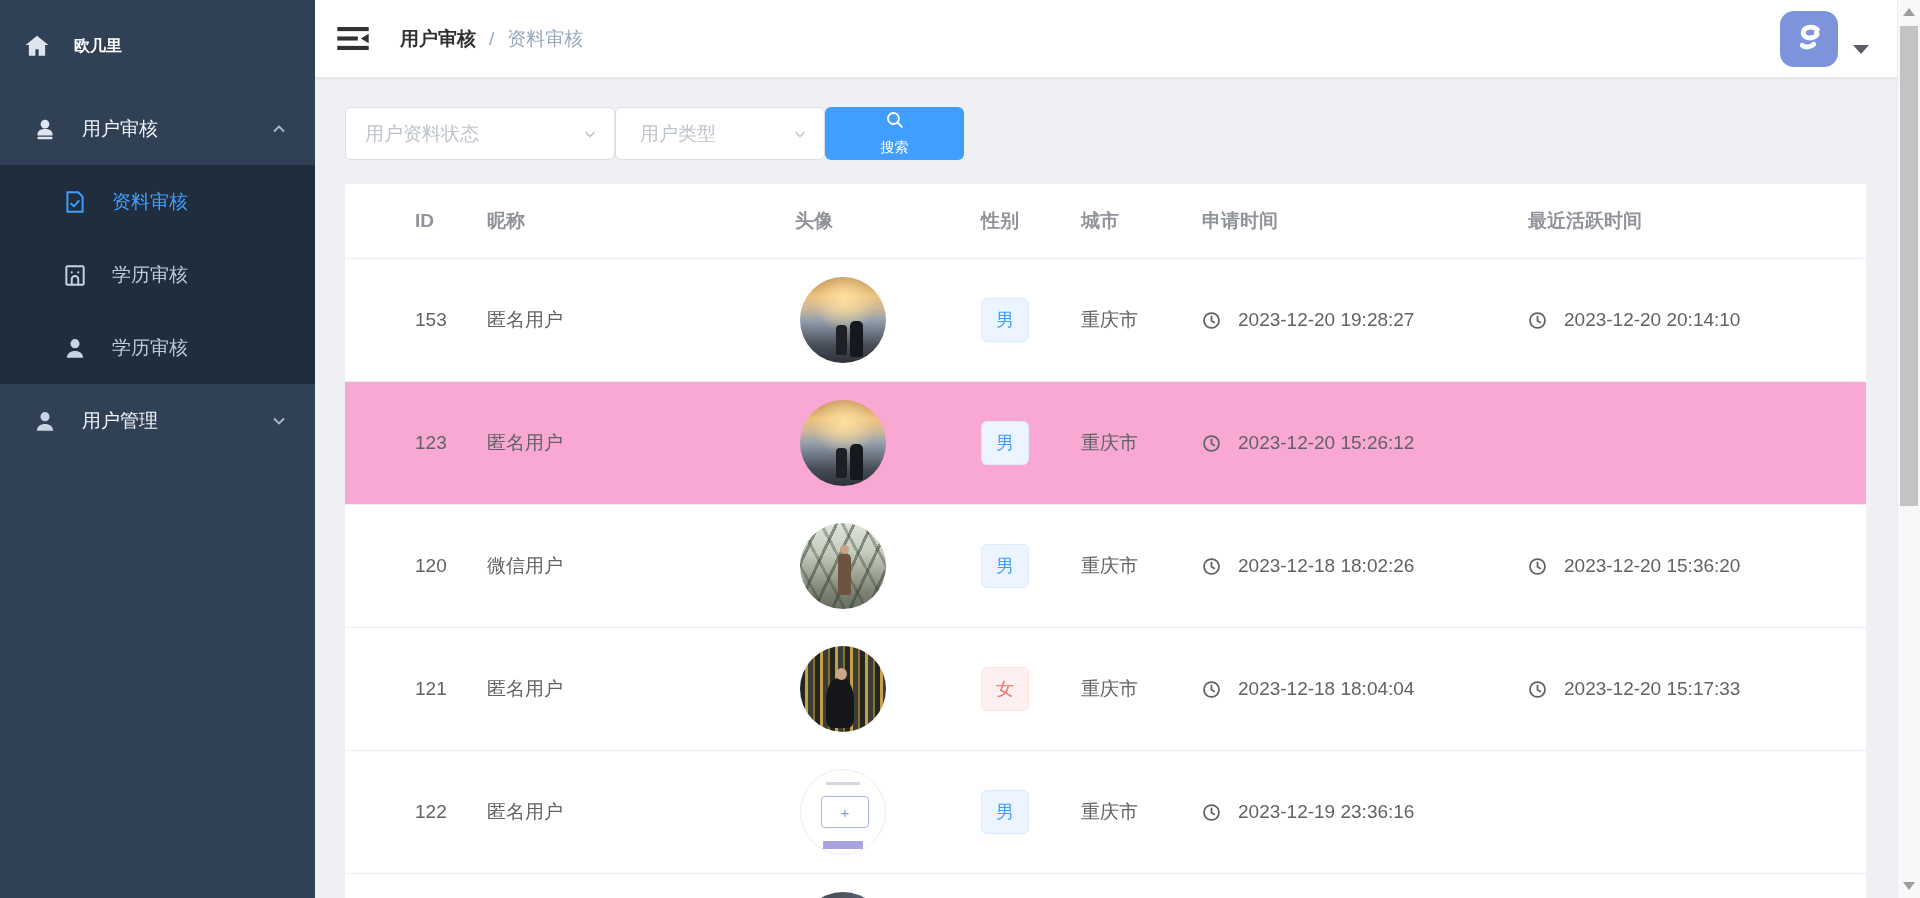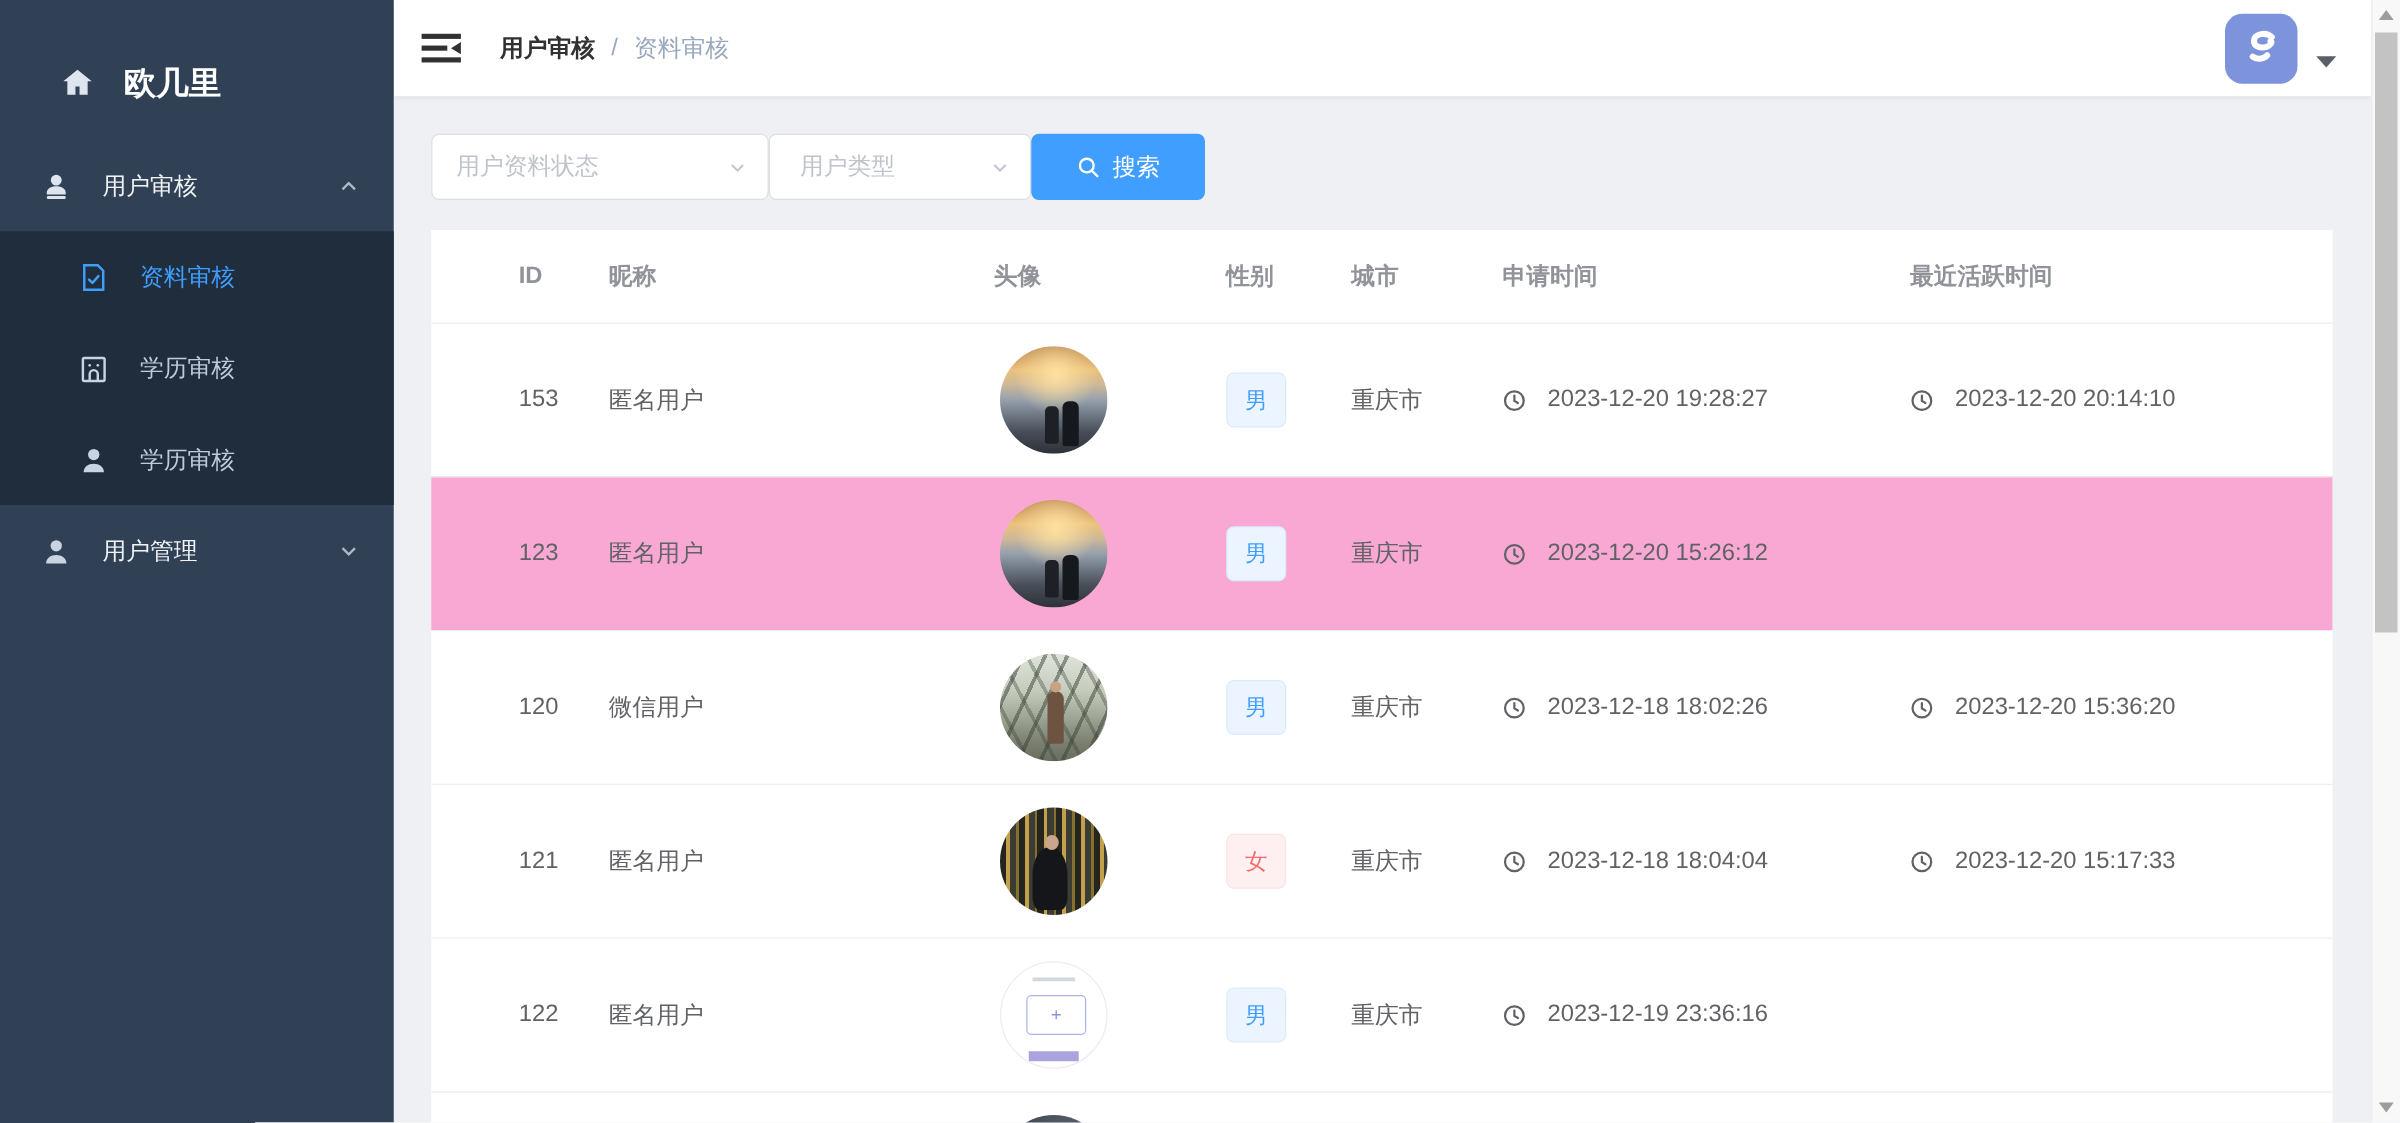--- a/index.html
+++ b/index.html
@@ -1,21 +1,21 @@
 <!DOCTYPE html>
 <html><head>
 <meta charset="utf-8">
 <style>
   * { box-sizing: border-box; margin: 0; padding: 0; }
   html,body { width:1920px; height:898px; overflow:hidden; }
   body { font-family:"Liberation Sans",sans-serif; background:#eef0f4; position:relative; }
 
   
   .sidebar { position:absolute; left:0; top:0; width:315px; height:898px; background:#304156; z-index:5; }
-  .logo-row { height:92px; display:flex; align-items:center; padding:0 0 0 49px; gap:24px; color:#fff; font-size:26px; font-weight:600;margin-top:20px; }
+  .logo-row { height:92px; display:flex; align-items:center; padding:0 0 0 24px; gap:24px; color:#fff; font-size:16px; font-weight:600; }
   .menu-item { height:73px; display:flex; align-items:center; padding:0 28px 0 32px; gap:24px; color:#f0f2f5; font-size:19px; cursor:pointer; }
   .submenu { background:#1f2d3d; }
   .submenu .menu-item { padding-left:62px; color:#bfcbd9; }
   .submenu .menu-item.active { color:#409eff; }
   .menu-icon { width:26px; height:26px; flex:0 0 26px; color:#c9d4e3; }
   .menu-item.active .menu-icon, .submenu .active .menu-icon { color:#409eff; }
   .chev { margin-left:auto; width:16px; height:16px; color:#aeb9c6; }
 
   
   .main { position:absolute; left:315px; top:0; width:1582px; height:898px; background:#eef0f4; }
@@ -30,21 +30,21 @@
   .caret-down { width:0; height:0; border-left:8px solid transparent; border-right:8px solid transparent; border-top:9px solid #5a5e66; margin-top:22px; cursor:pointer; }
 
   
   .content { padding:30px 31px 0 30px; }
   .filter-row { display:flex; }
   .select { width:270px; height:53px; background:#fff; border:1px solid #dcdfe6; border-radius:6px; display:flex; align-items:center; padding:0 16px 0 19px; cursor:pointer; }
   .select.narrow { width:210px;padding-left:24px; }
   .select input { border:none; outline:none; flex:1; font-size:19px; font-family:"Liberation Sans",sans-serif; color:#606266; min-width:0; background:transparent; }
   .select input::placeholder { color:#bfc4cc; }
   .sel-arrow { width:16px; height:16px; color:#c0c4cc; flex:0 0 16px; }
-  .search-btn { width:139px; height:53px; background:#409eff; border:none; border-radius:6px; color:#fff; font-size:19px; font-family:"Liberation Sans",sans-serif; display:flex; align-items:center; justify-content:center; gap:10px; cursor:pointer; }
+  .search-btn { width:139px; height:53px; background:#409eff; border:none; border-radius:6px; color:#fff; font-size:14px; font-family:"Liberation Sans",sans-serif; display:flex; align-items:center; justify-content:center; gap:10px; cursor:pointer;flex-direction:column; }
 
   
   .table-card { margin-top:24px; background:#fff; width:1521px; height:900px; }
   .thead, .trow { display:grid; grid-template-columns:142px 308px 186px 100px 121px 326px 1fr; align-items:center; }
   .thead { height:74px; color:#909399; font-weight:700; font-size:19px; }
   .trow { height:123px; border-top:1px solid #ebeef5; font-size:19px; color:#606266; }
   .trow.striped { background:#f9a8d4; }
   .cell-id { padding-left:70px; }
   .avatar { width:86px; height:86px; border-radius:50%; margin-left:5px; position:relative; overflow:hidden; }
 

